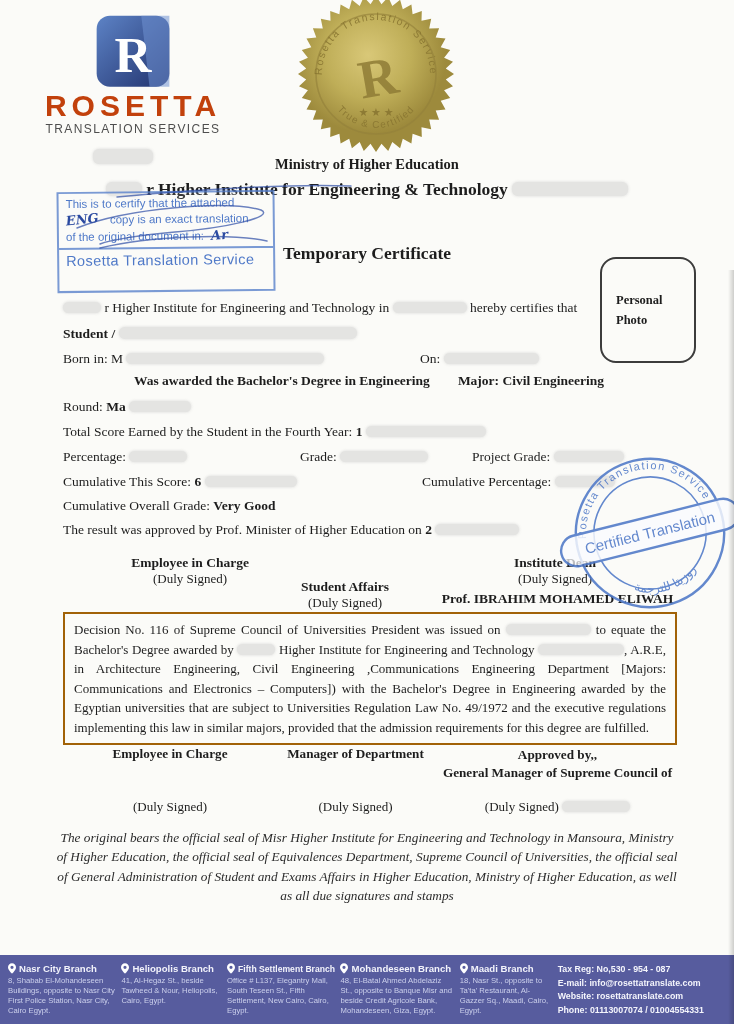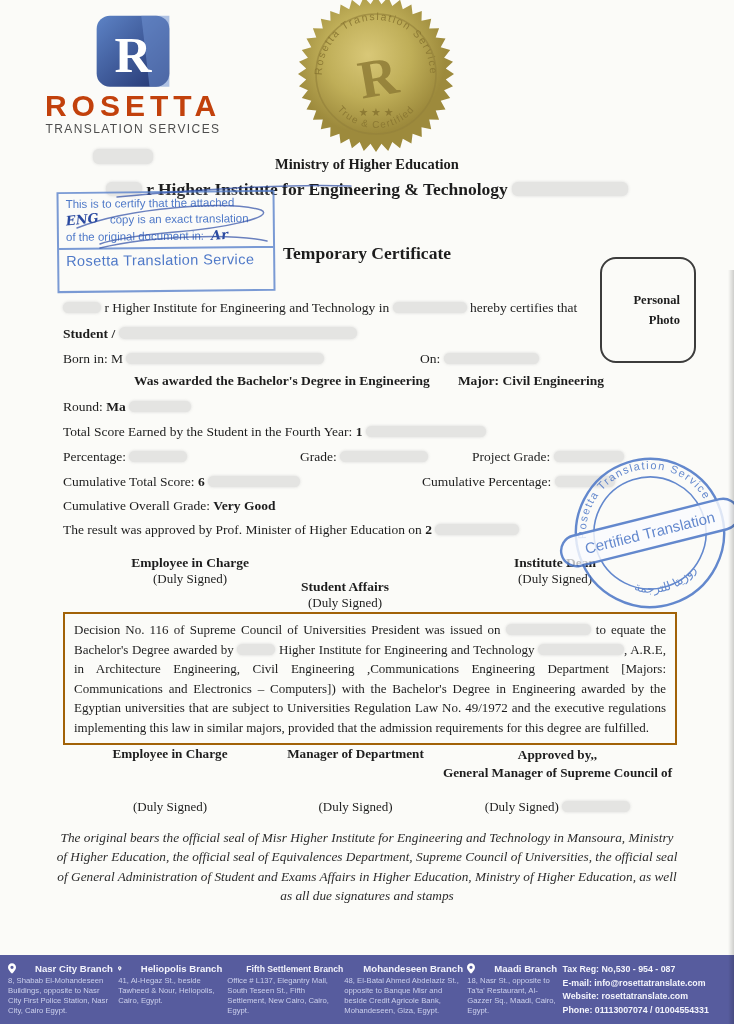--- a/index.html
+++ b/index.html
@@ -19,33 +19,33 @@
   
   .stampbox{left:57px;top:191px;width:214px;height:97px;border:2px solid rgba(79,121,200,.75);
             color:#4f79c8;font-family:"Liberation Sans",sans-serif;transform:rotate(-0.6deg);
             background:rgba(255,255,255,.12);}
   .stampbox .ln{padding:2px 7px 0 7px;font-size:11.5px;white-space:nowrap;}
   .stampbox .brand{border-top:2px solid rgba(79,121,200,.75);margin-top:4px;padding:3px 7px;
             font-size:14.5px;letter-spacing:.4px;}
   .hand{font-family:"DejaVu Serif",serif;font-style:italic;font-weight:bold;color:#2b4aa0;font-size:13px;}
   
   .photobox{left:600px;top:257px;width:96px;height:106px;border:2px solid #3c3c3c;border-radius:16px;
-            display:flex;align-items:center;justify-content:center;text-align:right;
+            display:flex;align-items:center;justify-content:center;text-align:left;
             font-weight:bold;font-size:12.5px;line-height:1.6;padding:0 14px;box-sizing:border-box;}
   
   .decision{left:63px;top:612px;width:592px;border:2px solid #a16207;padding:6px 9px;
             font-size:13px;line-height:1.5;text-align:justify;}
   
   .footnote{left:55px;top:828px;width:624px;text-align:center;font-style:italic;
             font-size:13.3px;line-height:1.45;color:#2c2c2c;}
   
   .footer{left:0;top:955px;width:734px;height:69px;background:#575c9e;box-sizing:border-box;
           display:flex;gap:5px;padding:8px 6px 6px 8px;font-family:"Liberation Sans",sans-serif;}
   .branch{display:flex;flex-direction:column;}
-  .branch-h{display:flex;align-items:center;gap:19px;font-size:9.6px;font-weight:bold;color:#f2f3fb;white-space:nowrap;}
+  .branch-h{display:flex;align-items:center;gap:3px;font-size:9.6px;font-weight:bold;color:#f2f3fb;white-space:nowrap;}
   .branch-a{font-size:7.7px;line-height:1.3;color:#ccd0ec;margin-top:2px;}
   .contact{font-size:8.8px;font-weight:bold;color:#f4f5fc;line-height:1.55;}
   .edge-right{right:0;top:270px;width:6px;height:754px;background:linear-gradient(to right,rgba(0,0,0,0),rgba(0,0,0,0.18));}
   svg{display:block;}
 </style>
 </head>
 <body>
 
 <div id="page">
 
@@ -167,21 +167,21 @@
       <span>Grade:</span>
       <span class="rd" style="width:88px"></span>
     </span>
     <span class="abs" style="left:409px;top:0">
       <span>Project Grade:</span>
       <span class="rd" style="width:70px"></span>
     </span>
   </div>
 
   <div class="abs line" style="left:63px;top:474px;width:612px">
-    <span>Cumulative Total Score:</span>
+    <span>Cumulative This Score:</span>
     <span class="b">6</span>
     <span class="rd" style="width:92px"></span>
     <span class="abs" style="left:359px;top:0">
       <span>Cumulative Percentage:</span>
       <span class="rd" style="width:60px"></span>
     </span>
   </div>
 
   <div class="abs line" style="left:63px;top:498px">
     <span>Cumulative Overall Grade:</span>
@@ -199,20 +199,21 @@
     <div style="font-size:13px">(Duly Signed)</div>
   </div>
   <div class="abs ctr" style="left:265px;top:579px;width:160px">
     <div class="b" style="font-size:13.5px">Student Affairs</div>
     <div style="font-size:13px">(Duly Signed)</div>
   </div>
   <div class="abs ctr" style="left:455px;top:555px;width:200px">
     <div class="b" style="font-size:13.5px">Institute Dean</div>
     <div style="font-size:13px">(Duly Signed)</div>
   </div>
+  <div class="abs ctr b" style="left:430px;top:591px;width:255px;font-size:13.5px">Prof. IBRAHIM MOHAMED ELIWAH</div>
 
   <div class="abs decision">
     <span>Decision No. 116 of Supreme Council of Universities President was issued on</span>
     <span class="rd" style="width:85px"></span>
     <span>to equate the Bachelor's Degree awarded by</span>
     <span class="rd" style="width:38px"></span>
     <span>Higher Institute for Engineering and Technology</span>
     <span class="rd" style="width:86px"></span><span>, A.R.E, in Architecture Engineering, Civil Engineering ,Communications Engineering Department [Majors: Communications and Electronics – Computers]) with the Bachelor's Degree in Engineering awarded by the Egyptian universities that are subject to Universities Regulation Law No. 49/1972 and the executive regulations implementing this law in similar majors, provided that the admission requirements for this degree are fulfilled.</span>
   </div>
 

